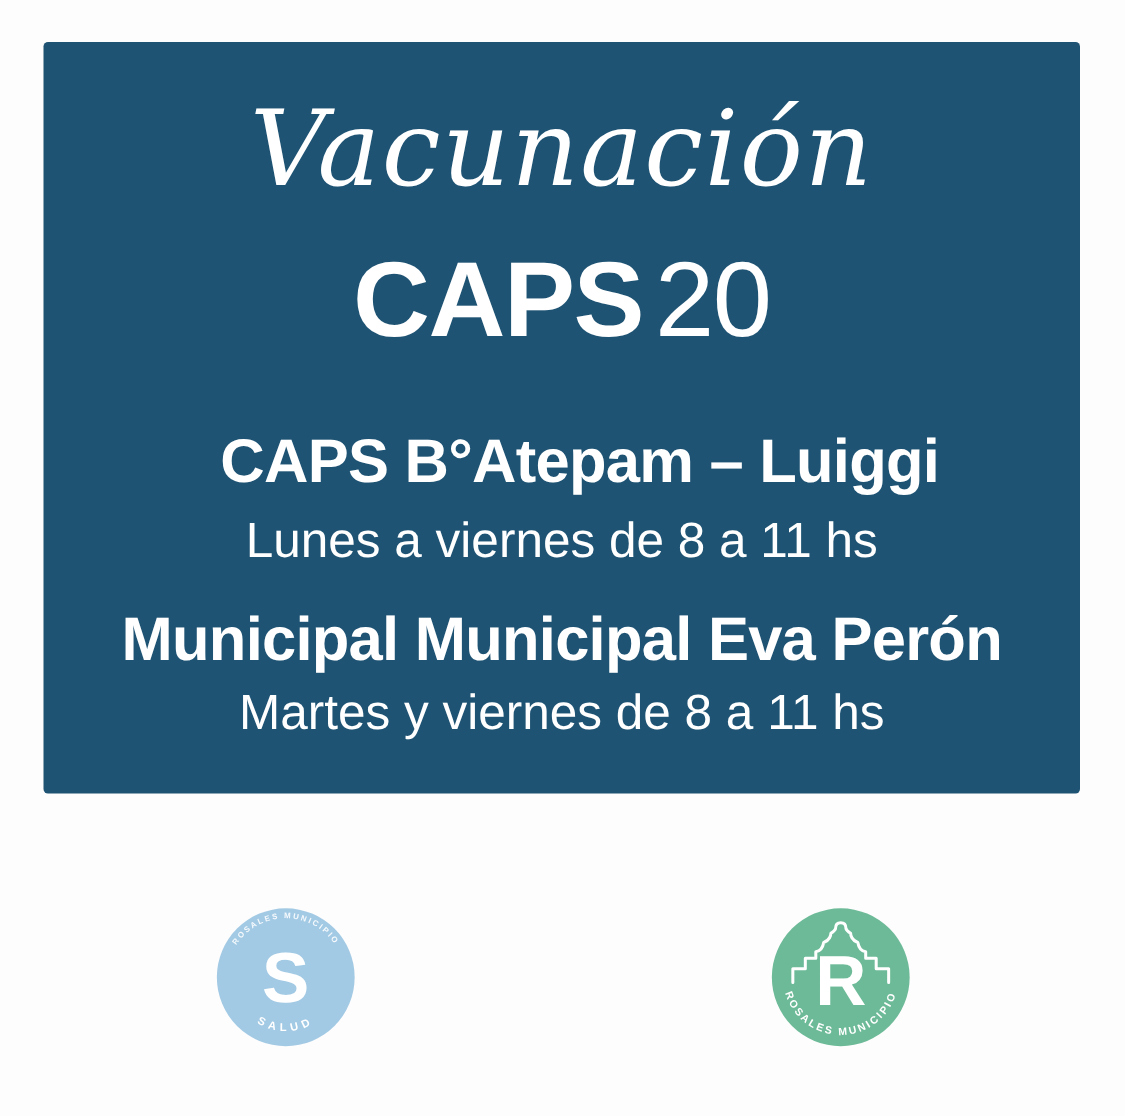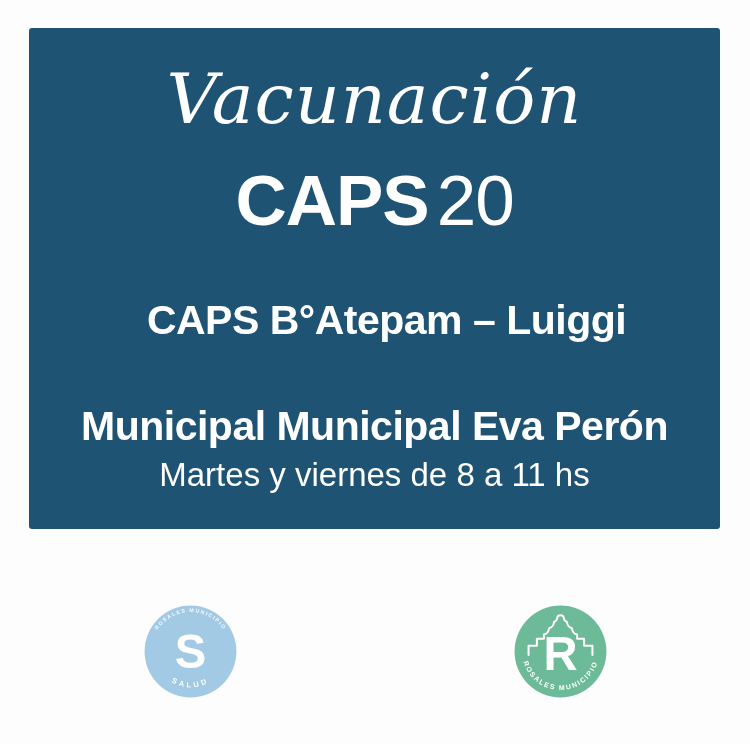--- a/index.html
+++ b/index.html
@@ -53,21 +53,21 @@
   .loc-name {
     font-weight: 700;
     font-size: 41px;
     letter-spacing: -0.5px;
   }
   .loc-sched {
     font-weight: 400;
     font-size: 33px;
     letter-spacing: 0px;
   }
-  .loc1-name  { top: 272px; padding-left: 24px; }
+  .loc1-name  { top: 259px; padding-left: 24px; }
   .loc1-sched { top: 315px; }
   .loc2-name  { top: 378px; }
   .loc2-sched { top: 430px; }
   .note {
     top: 508px;
     font-weight: 700;
     font-size: 20px;
     letter-spacing: 0.8px;
   }
   .badge {
@@ -96,20 +96,21 @@
   <div class="card">
 
     <div class="center-block script-title">Vacunación</div>
 
     <div class="center-block covid-title">
       <span class="covid-word">CAPS</span><span class="covid-number">20</span>
     </div>
 
     <div class="center-block loc-name loc1-name">CAPS B°Atepam – Luiggi</div>
 
+    <div class="center-block loc-sched loc1-sched">Lunes a viernes de 8 a 11 hs</div>
 
     <div class="center-block loc-name loc2-name">Municipal Municipal Eva Perón</div>
 
     <div class="center-block loc-sched loc2-sched">Martes y viernes de 8 a 11 hs</div>
 
 
   </div>
 
   <div class="badge badge-salud">
     <svg viewBox="0 0 120 120">

